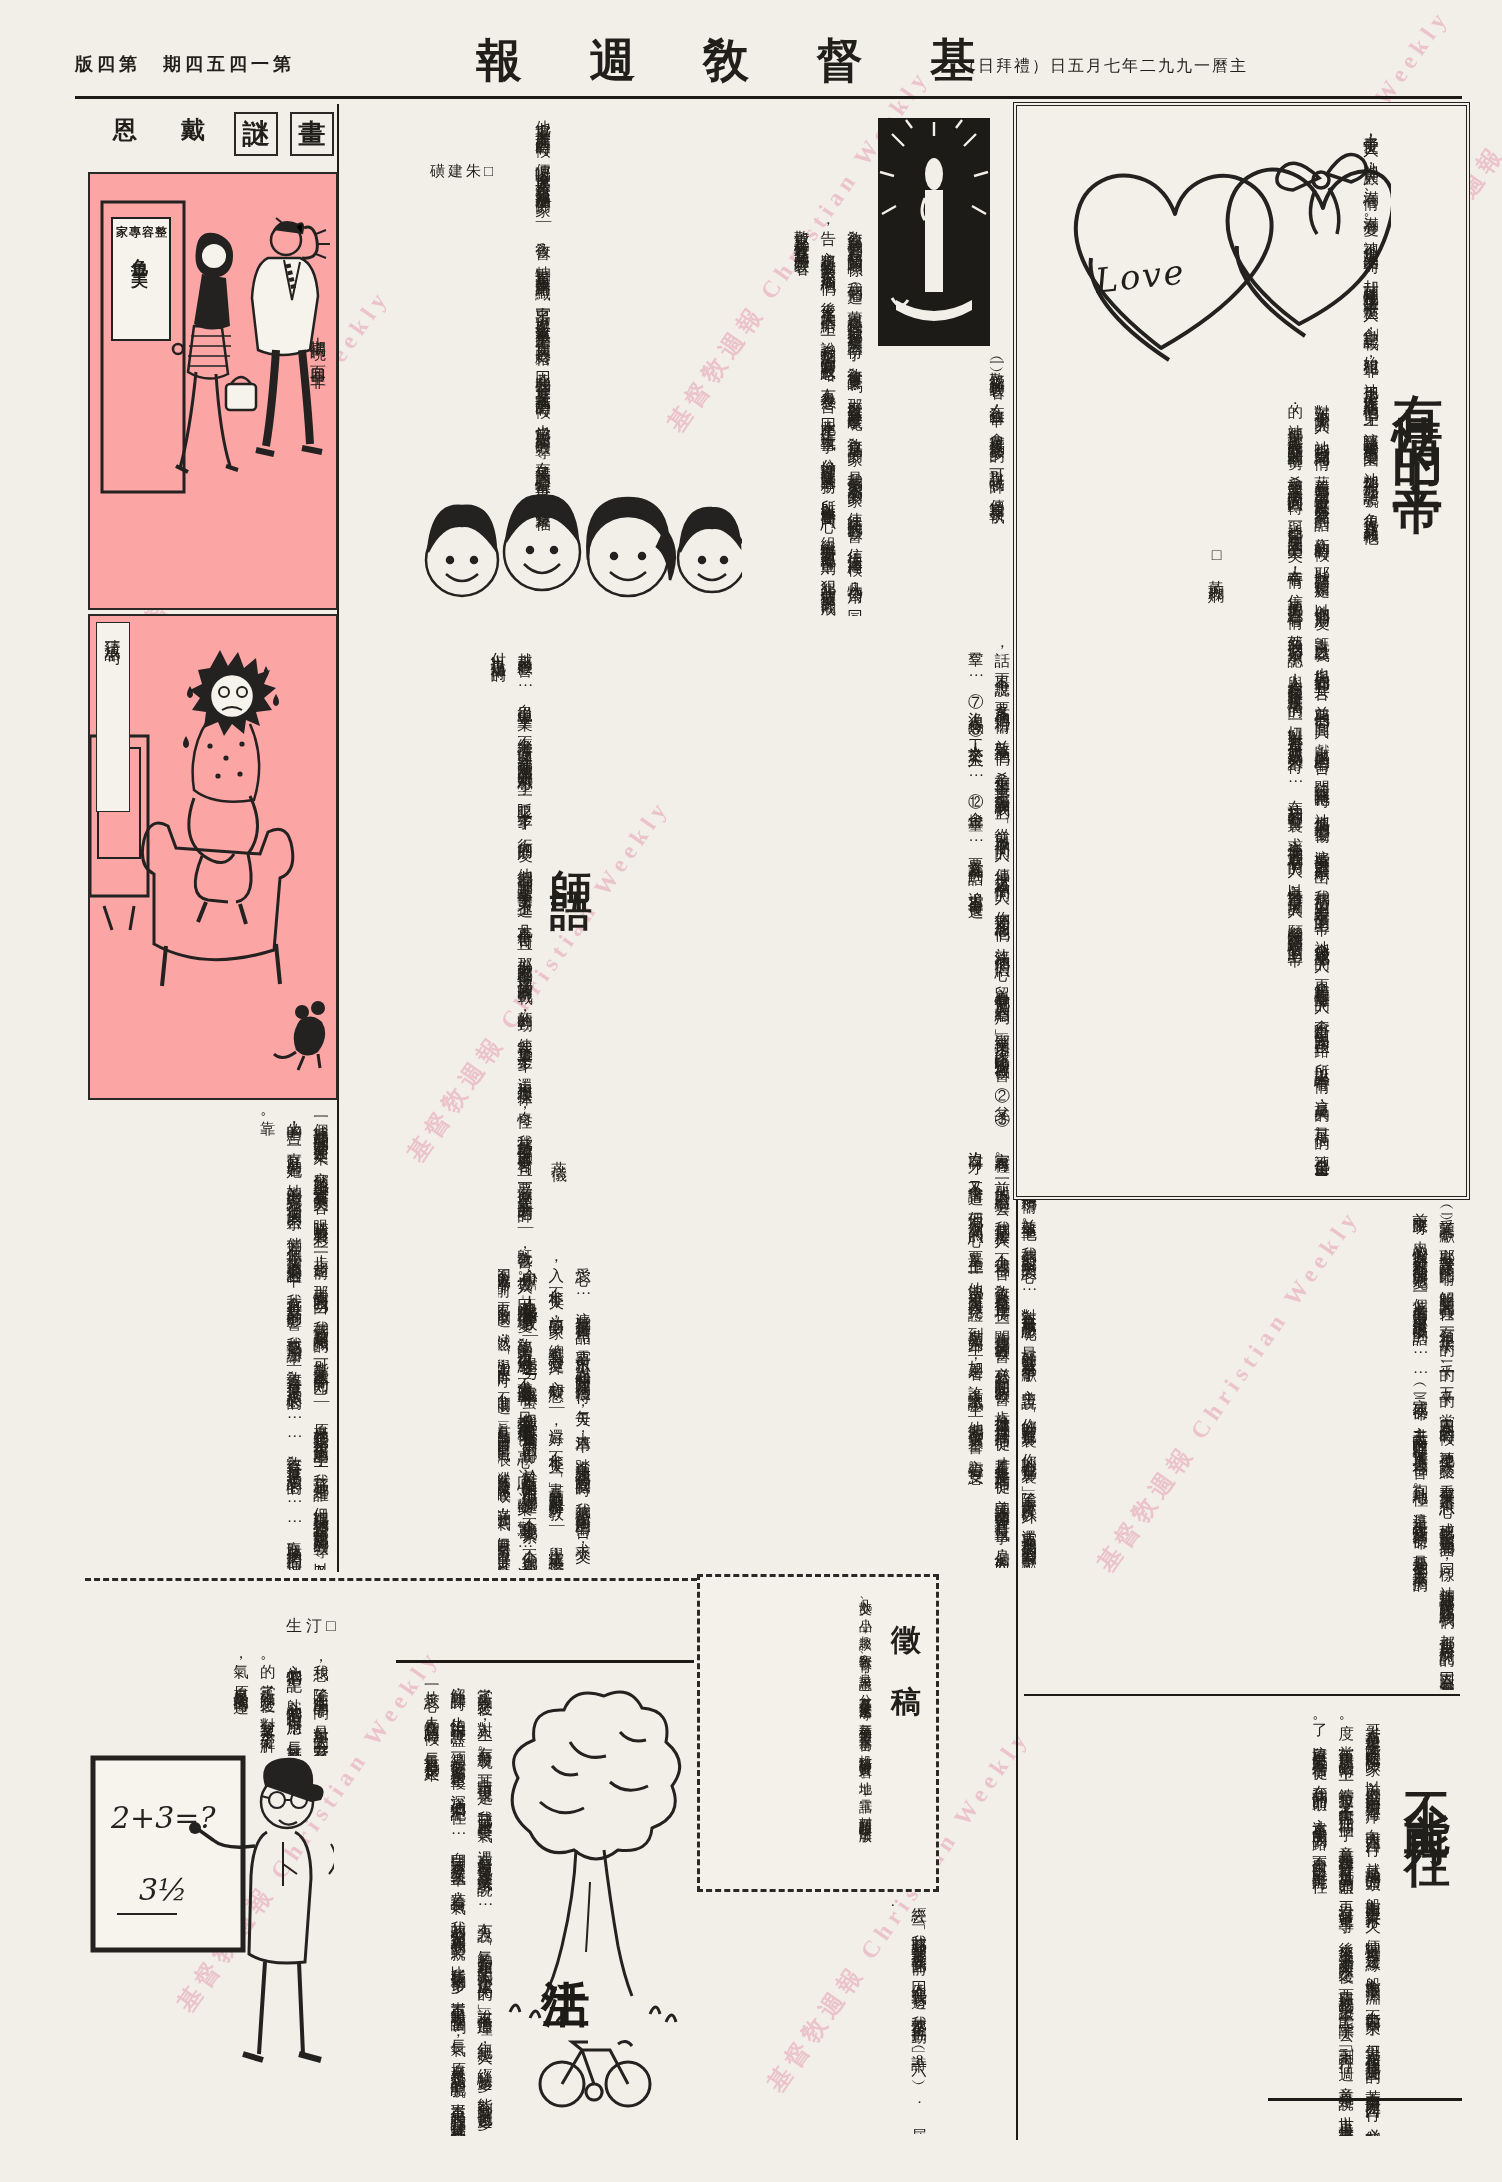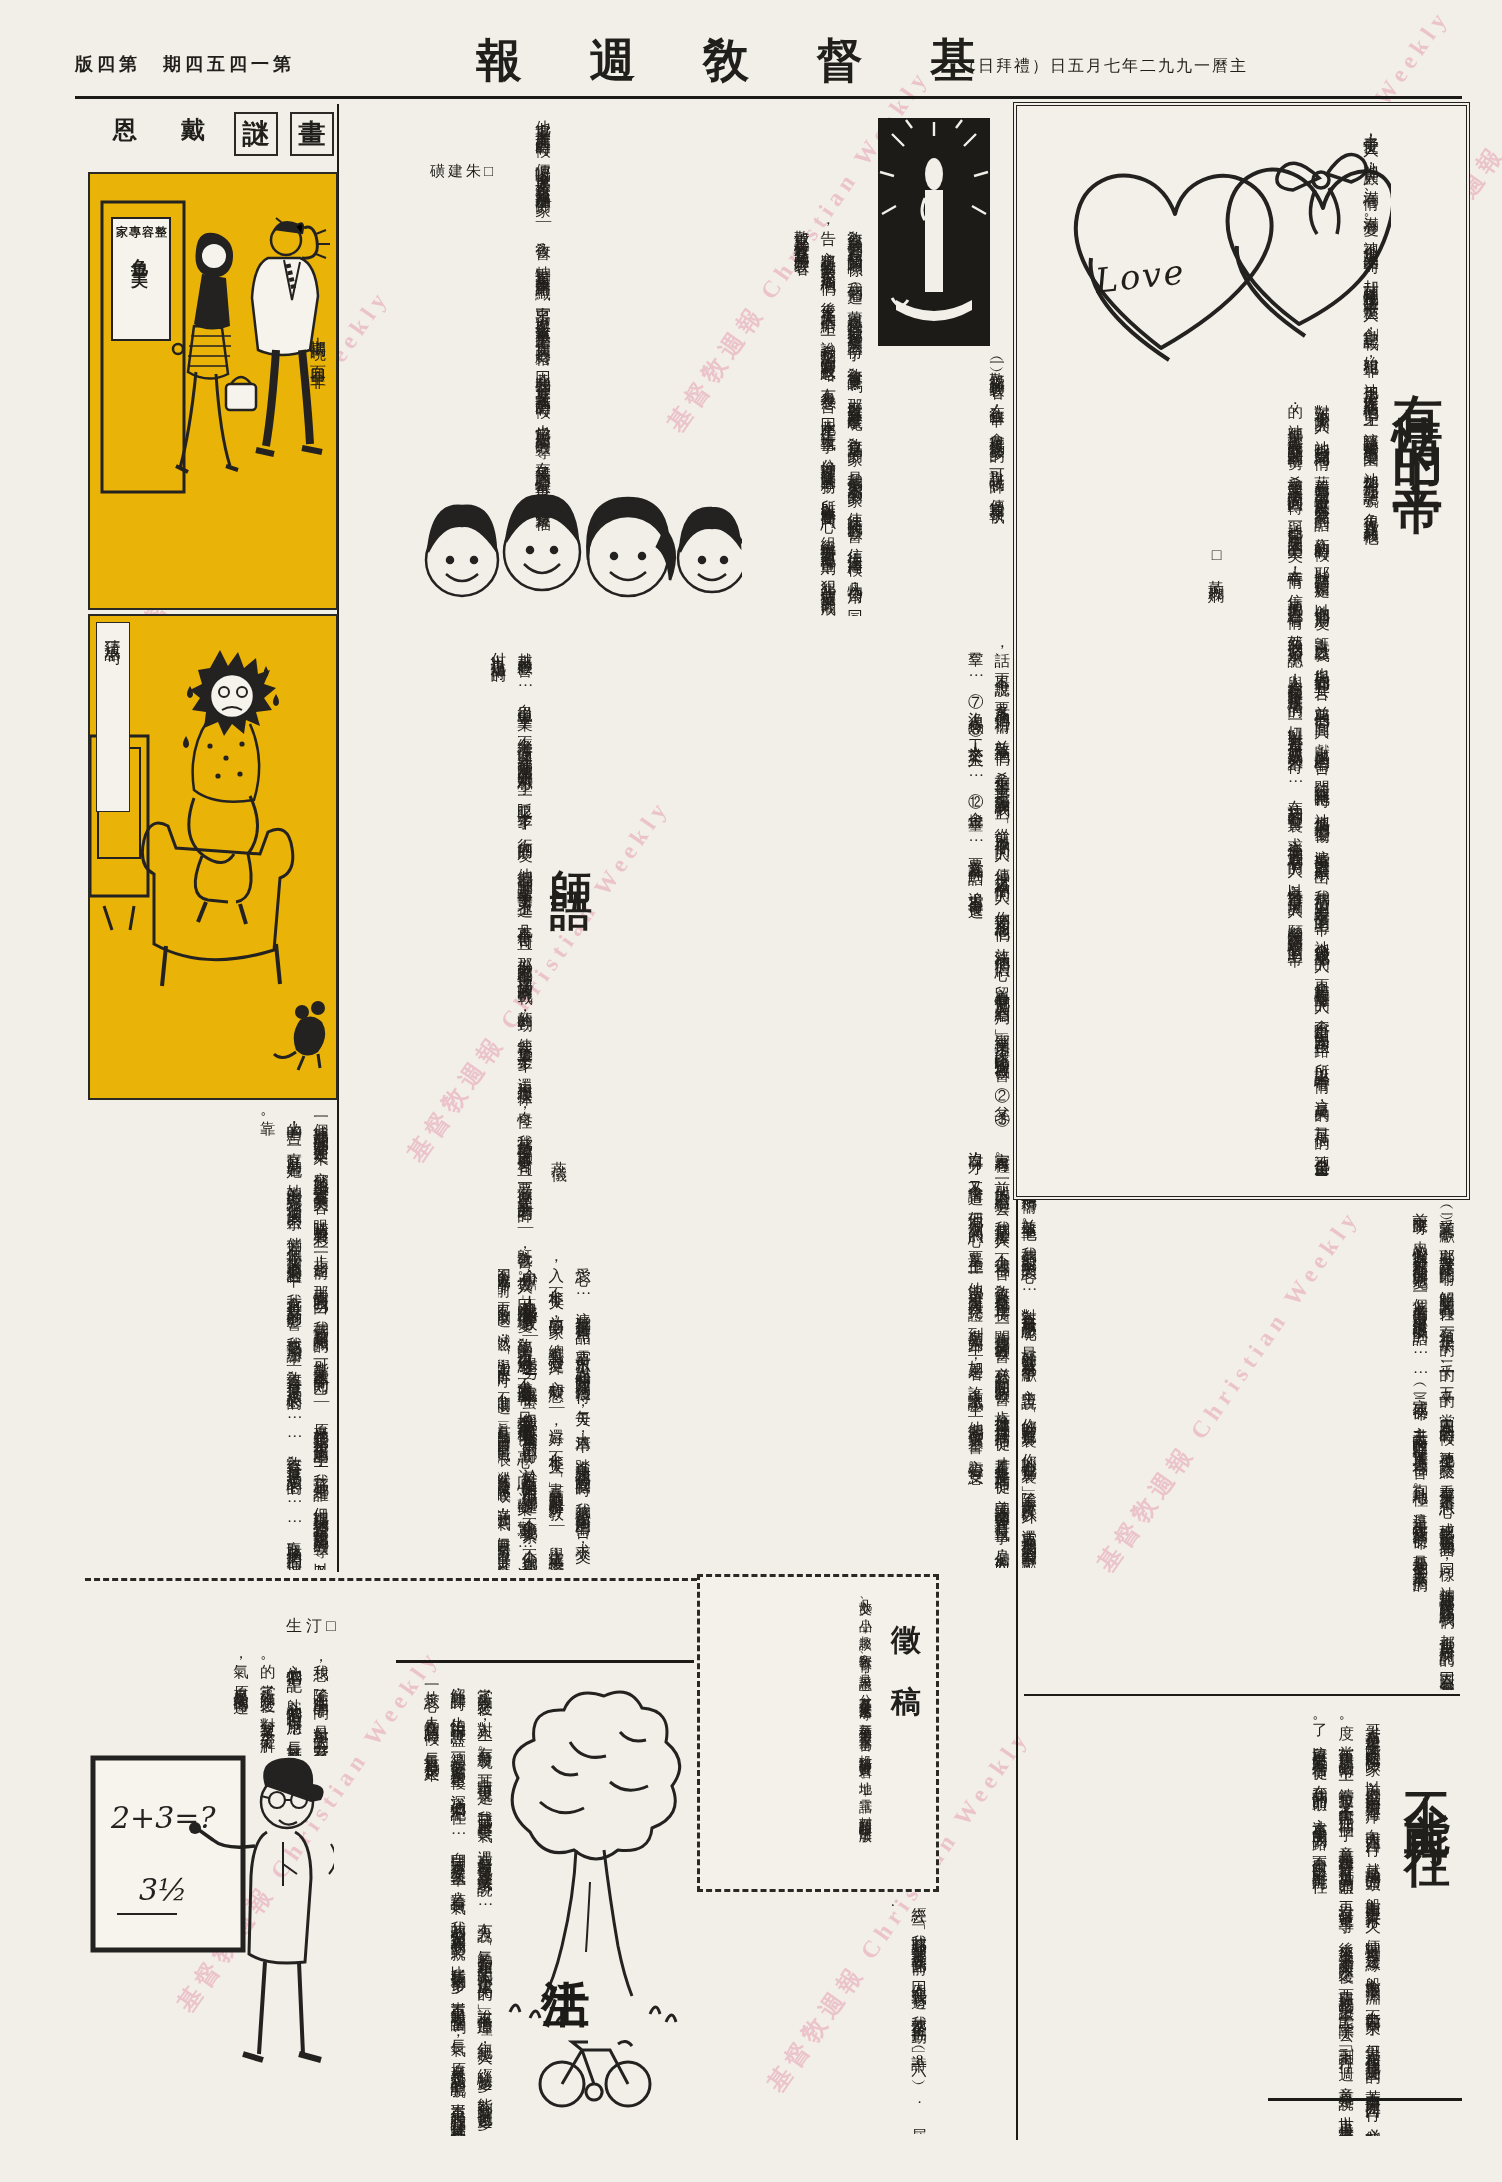--- a/index.html
+++ b/index.html
@@ -7,21 +7,21 @@
         font-family:"Liberation Serif","DejaVu Serif",serif;color:#211f1b;}
   .abs{position:absolute;}
   .vtext{writing-mode:vertical-rl;text-orientation:upright;font-size:15.5px;line-height:1.72;
          letter-spacing:2.5px;text-align:justify;overflow:hidden;}
   .vtitle{writing-mode:vertical-rl;text-orientation:upright;font-weight:bold;overflow:hidden;}
   .htitle{font-weight:bold;white-space:nowrap;overflow:hidden;}
   .rule{background:#1c1b18;}
   .dashline{border-top:3px dashed #2a2926;height:0;}
   .wm{color:#e59ab0;opacity:.5;font-size:24px;letter-spacing:6px;white-space:nowrap;
       transform:rotate(-55deg);transform-origin:left top;pointer-events:none;font-weight:bold;}
-  .panel{border:2px solid #2a2926;background:#eab308;}
+  .panel{border:2px solid #2a2926;background:#fca5a5;}
   .boxchar{display:inline-block;border:2px solid #2a2926;width:40px;height:40px;line-height:40px;
            text-align:center;font-size:27px;font-weight:bold;margin-left:8px;vertical-align:middle;}
   svg{display:block;}
   .small{font-size:13px;letter-spacing:1.5px;}
 </style>
 </head>
 <body>
 
 <div class="page">
 

